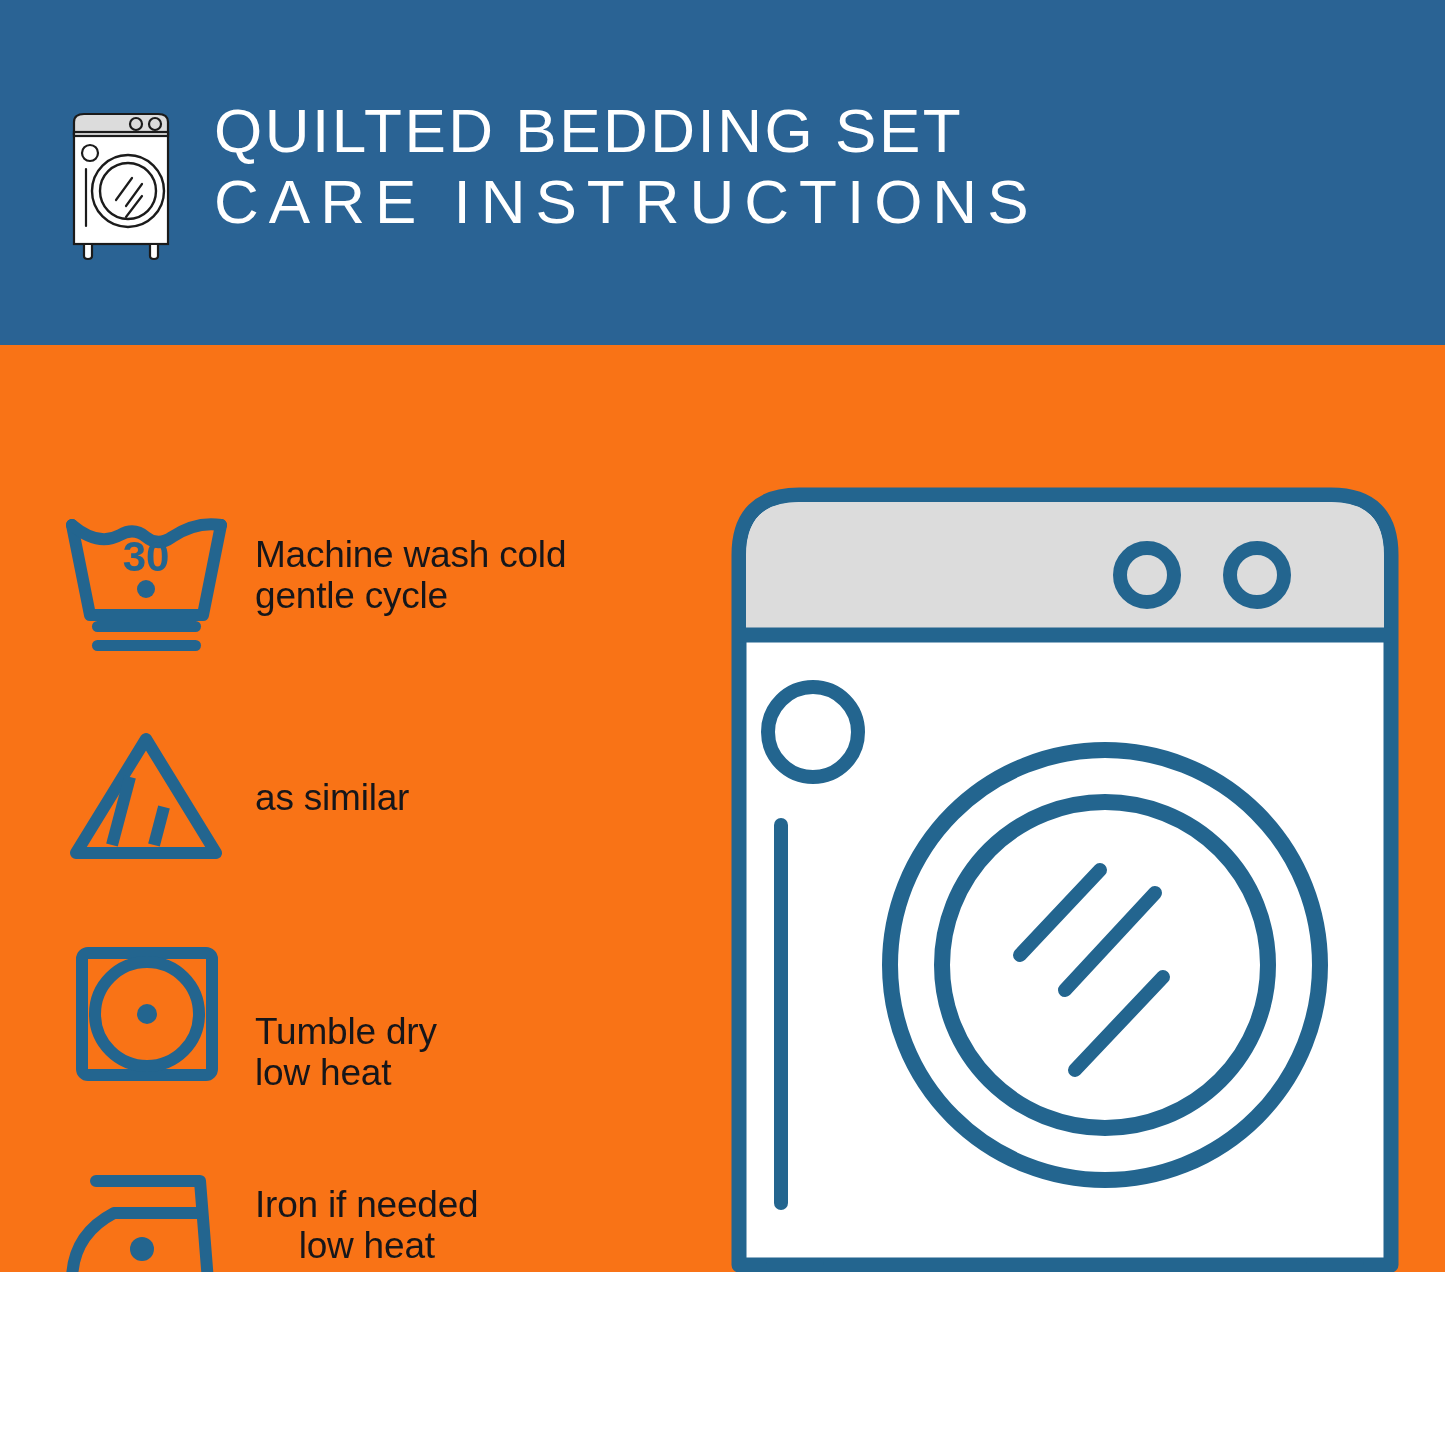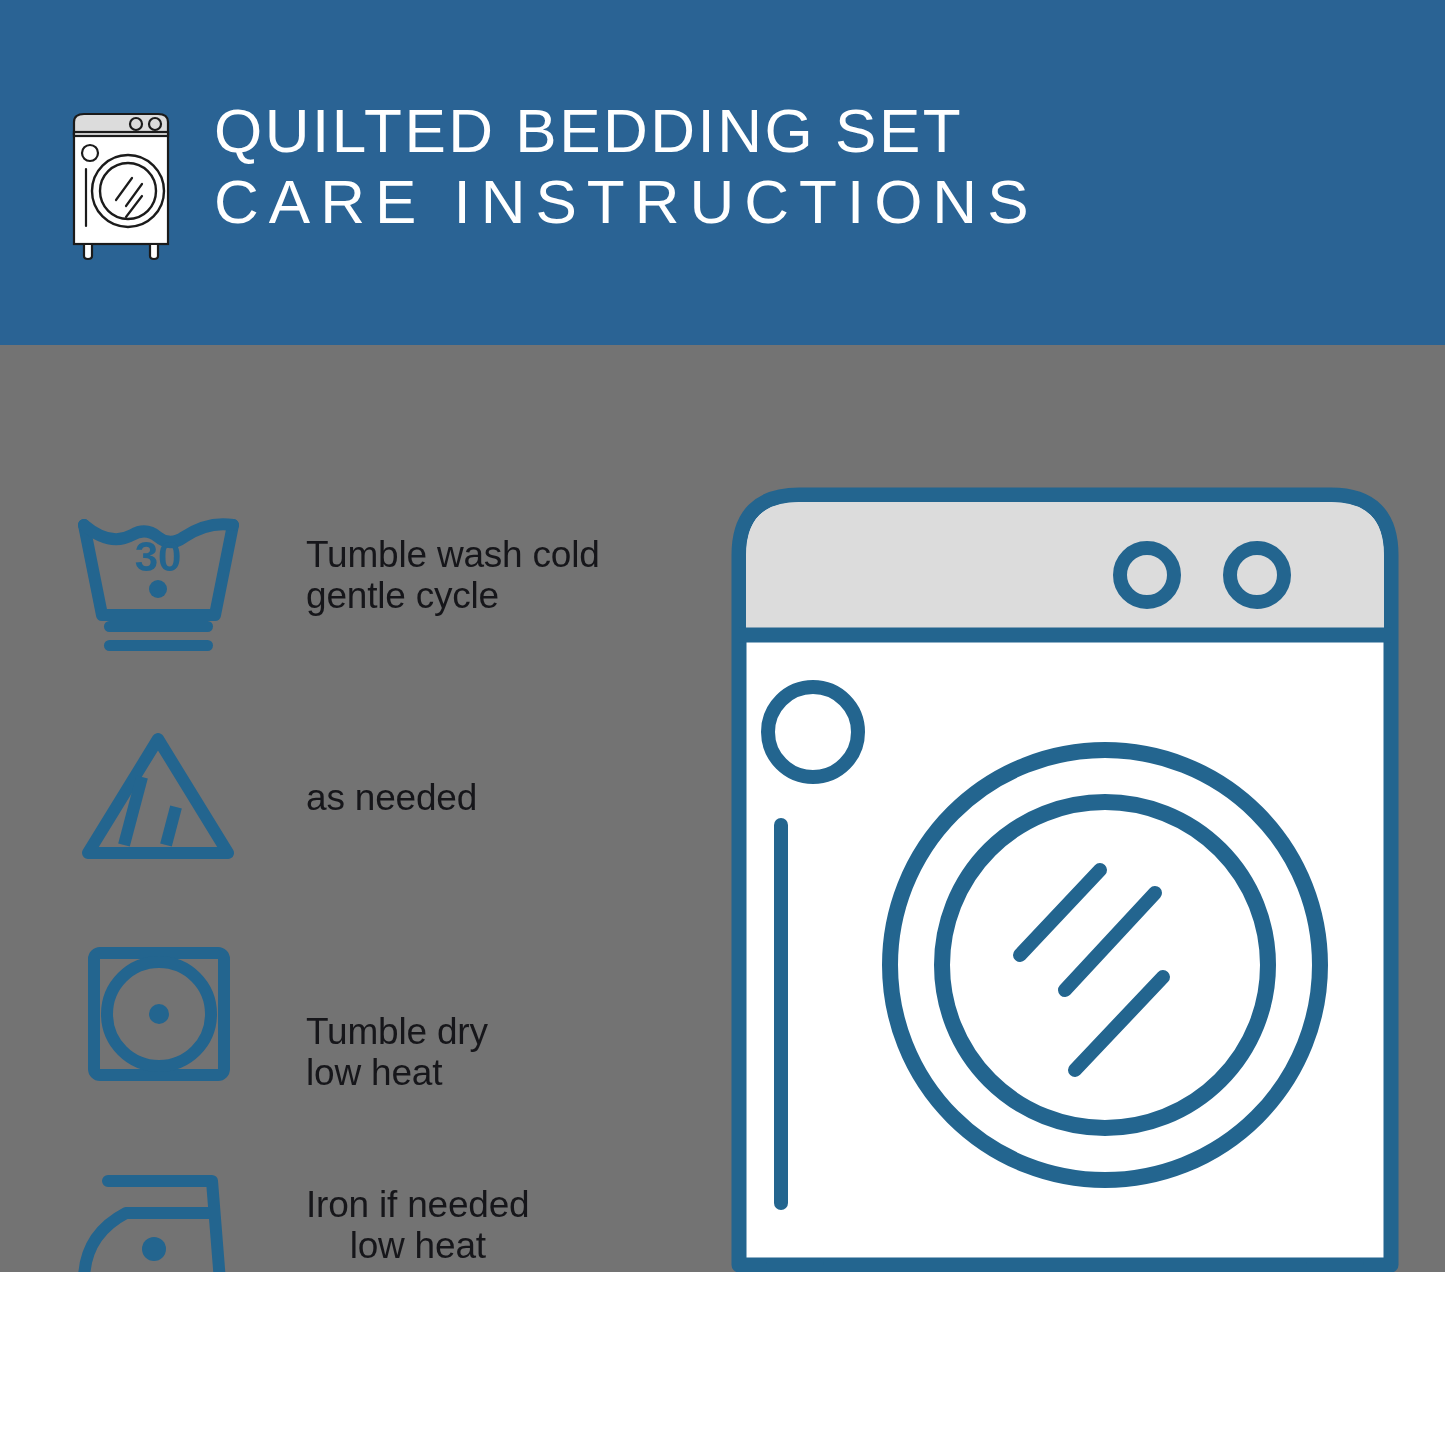--- a/index.html
+++ b/index.html
@@ -8,21 +8,21 @@
     background: #ffffff;
   }
   body {
     font-family: "Liberation Sans", sans-serif;
   }
 
   .page {
     position: relative;
     width: 1445px;
     height: 1272px;
-    background: #737373;
+    background: #f97316;
     overflow: hidden;
   }
 
   
   .header {
     position: absolute;
     left: 0;
     top: 0;
     width: 1445px;
     height: 345px;
@@ -83,25 +83,24 @@
   .care-list {
     position: absolute;
     left: 0;
     top: 345px;
     width: 700px;
     height: 1100px;
   }
 
   .care-row {
     position: absolute;
-    left: 70px;
+    left: 58px;
     display: flex;
     align-items: center;
     width: 620px;
-    gap: 39px;
   }
 
   .care-row.r0 { top: 150px; }
   .care-row.r1 { top: 372px; }
   .care-row.r2 { top: 588px; align-items: flex-end; }
   .care-row.r3 { top: 800px; text-align: center; }
 
   .care-symbol {
     width: 175px;
     height: 160px;
@@ -183,35 +182,35 @@
         <svg viewBox="0 0 175 160" width="175" height="160" xmlns="http://www.w3.org/2000/svg">
           <path d="M14 30 L32 120 L145 120 L163 30" fill="none" stroke="#23658F" stroke-width="12" stroke-linecap="round" stroke-linejoin="round"></path>
           <path d="M14 30 Q40 52 62 40 Q76 32 88 42 Q100 52 114 42 Q138 26 163 30" fill="none" stroke="#23658F" stroke-width="12" stroke-linecap="round" stroke-linejoin="round"></path>
           <text x="88" y="76" font-family="'Liberation Sans', sans-serif" font-size="42" font-weight="bold" fill="#23658F" text-anchor="middle">30</text>
           <circle cx="88" cy="94" r="9" fill="#23658F"></circle>
           <rect x="34" y="126" width="109" height="11" rx="5.5" fill="#23658F"></rect>
           <rect x="34" y="145" width="109" height="11" rx="5.5" fill="#23658F"></rect>
         </svg>
       </span>
       <span class="care-text">
-        <span class="ln">Tumble wash cold</span>
+        <span class="ln">Machine wash cold</span>
         <span class="ln">gentle cycle</span>
       </span>
     </div>
 
     <div class="care-row r1">
       <span class="care-symbol">
         <svg viewBox="0 0 175 160" width="175" height="160" xmlns="http://www.w3.org/2000/svg">
           <path d="M88 22 L158 136 L18 136 Z" fill="none" stroke="#23658F" stroke-width="12" stroke-linecap="round" stroke-linejoin="round"></path>
           <line x1="72" y1="60" x2="54" y2="128" stroke="#23658F" stroke-width="12" stroke-linecap="butt"></line>
           <line x1="106" y1="90" x2="96" y2="128" stroke="#23658F" stroke-width="12" stroke-linecap="butt"></line>
         </svg>
       </span>
       <span class="care-text">
-        <span class="ln">as needed</span>
+        <span class="ln">as similar</span>
       </span>
     </div>
 
     <div class="care-row r2">
       <span class="care-symbol">
         <svg viewBox="0 0 175 160" width="175" height="160" xmlns="http://www.w3.org/2000/svg">
           <rect x="24" y="20" width="130" height="122" rx="6" fill="none" stroke="#23658F" stroke-width="12"></rect>
           <circle cx="89" cy="81" r="52" fill="none" stroke="#23658F" stroke-width="12"></circle>
           <circle cx="89" cy="81" r="10" fill="#23658F"></circle>
         </svg>

